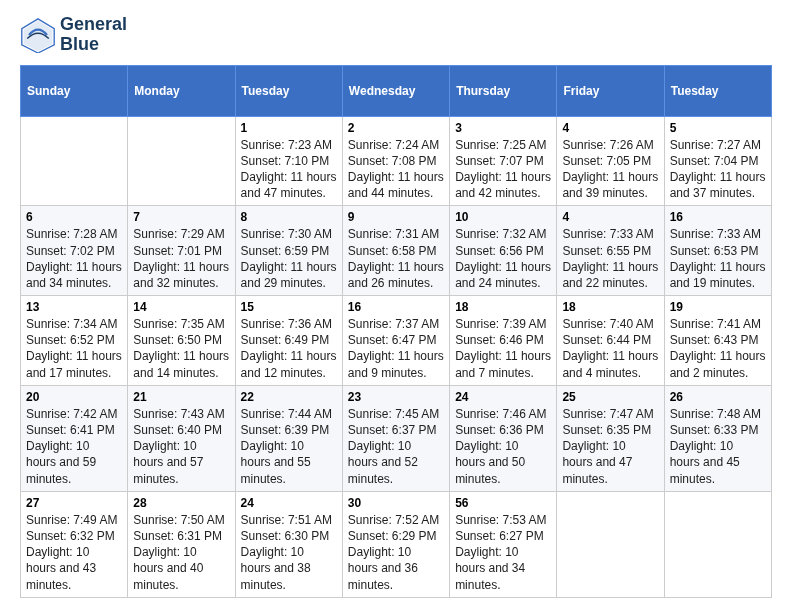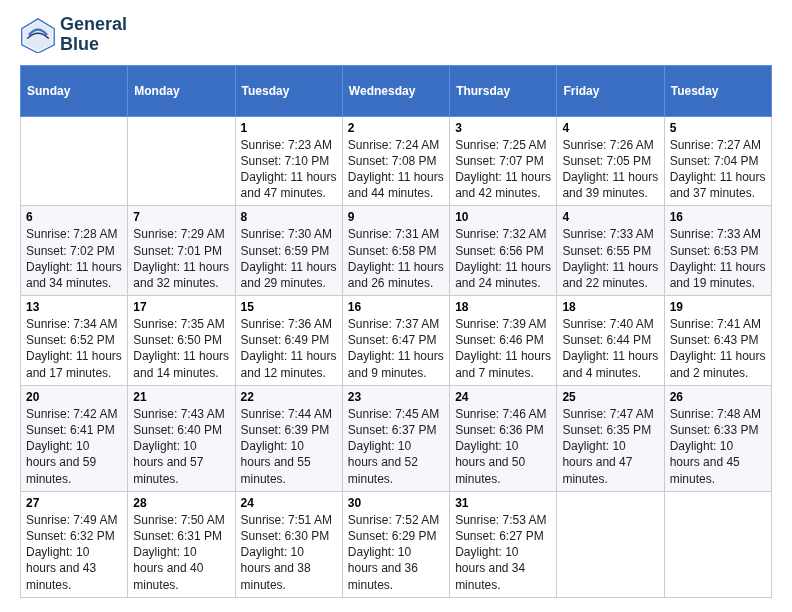--- a/index.html
+++ b/index.html
@@ -203,21 +203,21 @@
           </td>
         </tr>
         <tr>
           <td>
             <span class="day-num">13</span>
             <div class="day-info">Sunrise: 7:34 AM
 Sunset: 6:52 PM
 Daylight: 11 hours and 17 minutes.</div>
           </td>
           <td>
-            <span class="day-num">17</span>
+            <span class="day-num">14</span>
             <div class="day-info">Sunrise: 7:35 AM
 Sunset: 6:50 PM
 Daylight: 11 hours and 14 minutes.</div>
           </td>
           <td>
             <span class="day-num">15</span>
             <div class="day-info">Sunrise: 7:36 AM
 Sunset: 6:49 PM
 Daylight: 11 hours and 12 minutes.</div>
           </td>
@@ -309,21 +309,21 @@
 Sunset: 6:30 PM
 Daylight: 10 hours and 38 minutes.</div>
           </td>
           <td>
             <span class="day-num">30</span>
             <div class="day-info">Sunrise: 7:52 AM
 Sunset: 6:29 PM
 Daylight: 10 hours and 36 minutes.</div>
           </td>
           <td>
-            <span class="day-num">31</span>
+            <span class="day-num">56</span>
             <div class="day-info">Sunrise: 7:53 AM
 Sunset: 6:27 PM
 Daylight: 10 hours and 34 minutes.</div>
           </td>
           <td class="empty"></td>
           <td class="empty"></td>
         </tr>
       </tbody>
   </table>
 </div>

